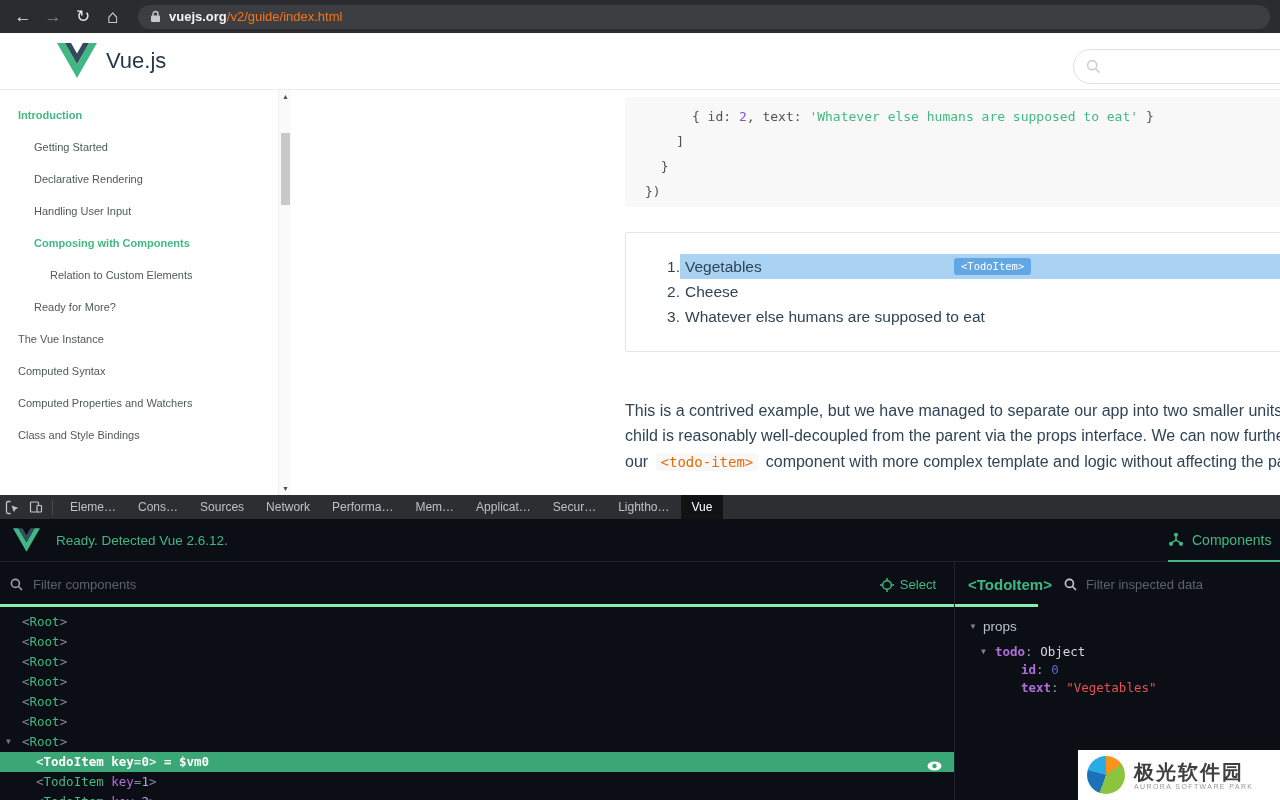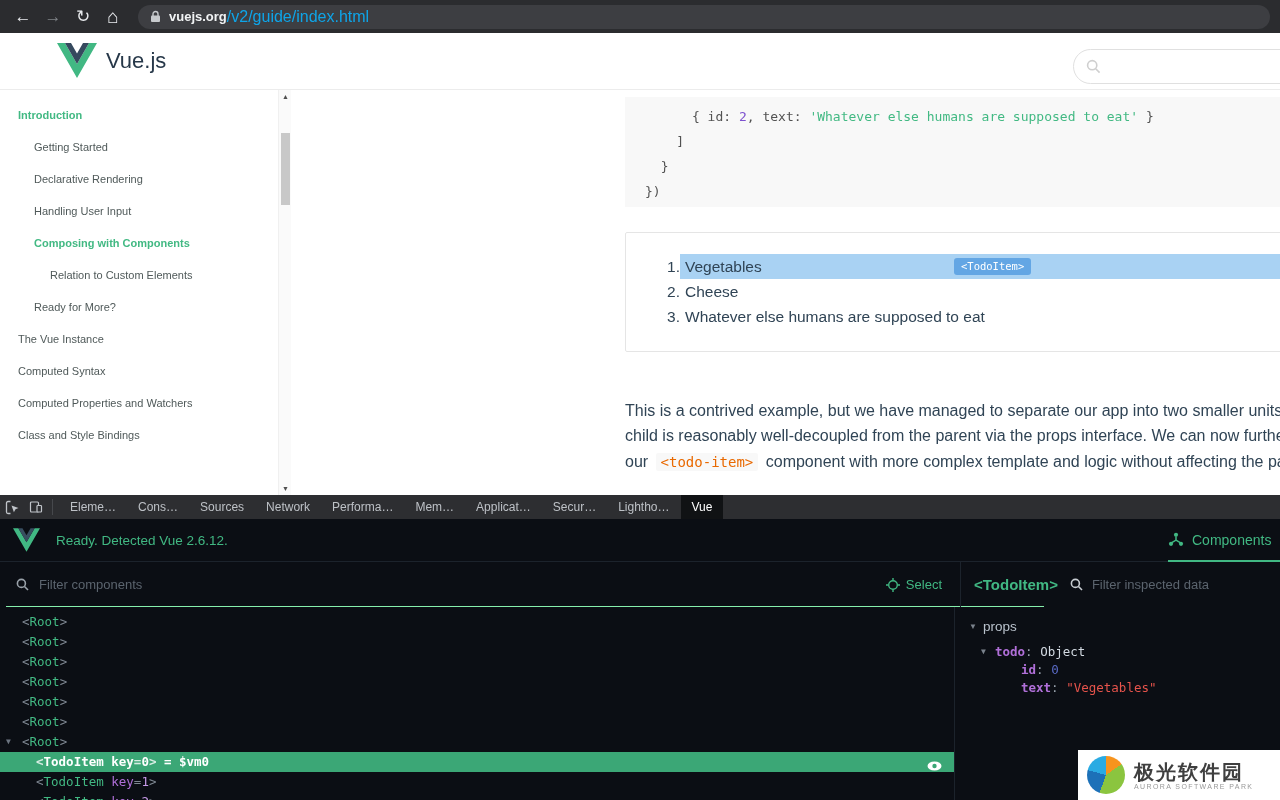--- a/index.html
+++ b/index.html
@@ -8,21 +8,21 @@
 
   
   .chrome { position:absolute; left:0; top:0; width:1280px; height:33px; background:#2b2c2f;
             display:flex; align-items:center; padding-left:10px; }
   .nav-btn { width:26px; height:26px; display:flex; align-items:center; justify-content:center;
              color:#e8eaed; font-size:17px; margin-right:4px; cursor:pointer; }
   .nav-btn.dim { color:#808489; }
   .url-pill { flex:1; height:24px; margin:0 10px 0 8px; background:#3d3e42; border-radius:12px;
               display:flex; align-items:center; padding:0 12px; }
   .url-host { color:#f1f3f4; font-size:13px; font-weight:bold; margin-left:8px; }
-  .url-path { color:#0ea5e9; font-size:16px; }
+  .url-path { color:#f97316; font-size:13px; }
 
   
   .site-header { position:absolute; left:0; top:33px; width:1280px; height:57px; background:#fff;
                  border-bottom:1px solid #ececec; }
   .vue-logo { position:absolute; left:57px; top:10px; }
   .brand { position:absolute; left:106px; top:15px; font-size:22px; color:#273849; font-weight:500; }
   .site-search { position:absolute; left:1073px; top:16px; width:240px; height:35px;
                  border:1px solid #e0e0e0; border-radius:18px; display:flex; align-items:center; padding-left:12px; }
   .site-search input { border:none; outline:none; flex:1; font-size:14px; background:transparent; margin-left:8px; }
 
@@ -70,21 +70,21 @@
   .dt-tab.active { background:#101214; color:#fff; }
 
   
   .vd { position:absolute; left:0; top:519px; width:1280px; height:281px; background:#0b0e14; color:#dee4ea; }
   .vd-header { position:absolute; left:0; top:0; width:1280px; height:43px; border-bottom:1px solid #1c232c;
                display:flex; align-items:center; }
   .vd-status { color:#41b883; font-size:13.5px; margin-left:16px; }
   .vd-comp-tab { position:absolute; right:0; top:0; height:43px; width:112px; display:flex; align-items:center;
                  gap:8px; color:#41b883; font-size:14px; border-bottom:2px solid #41b883; cursor:pointer; }
 
-  .vd-filter { position:absolute; left:6px; top:43px; width:1038px; height:45px; border-bottom:1px solid #86efac; }
+  .vd-filter { position:absolute; left:0; top:43px; width:1038px; height:45px; border-bottom:3px solid #86efac; }
   .vd-filter-left { position:absolute; left:0; top:0; width:955px; height:45px; border-right:1px solid #1c232c;
                     display:flex; align-items:center; padding:0 18px 0 10px; }
   .vd-filter-left input { flex:1; background:transparent; border:none; outline:none; color:#cfd6dd;
                           font-size:13px; margin-left:10px; }
   .vd-select { display:flex; align-items:center; gap:6px; color:#41b883; font-size:13px; cursor:pointer; }
   .vd-filter-right { position:absolute; left:956px; top:0; width:324px; height:45px; display:flex; align-items:center; padding-left:12px; }
   .vd-comp-name { color:#41b883; font-size:15px; font-weight:bold; margin-right:12px; white-space:nowrap; }
   .vd-filter-right input { flex:1; background:transparent; border:none; outline:none; color:#cfd6dd; font-size:13px; margin-left:9px; min-width:0; }
   input::placeholder { color:#5b646e; }
 

